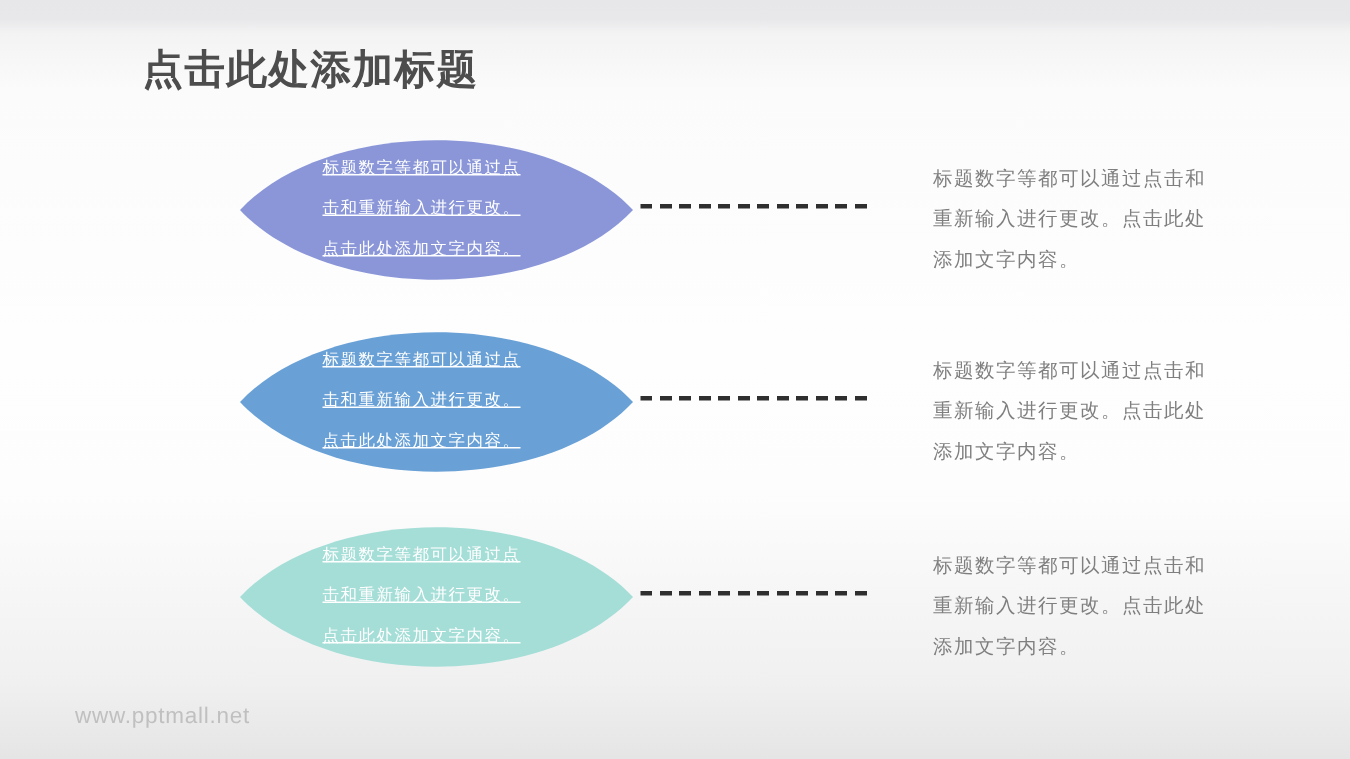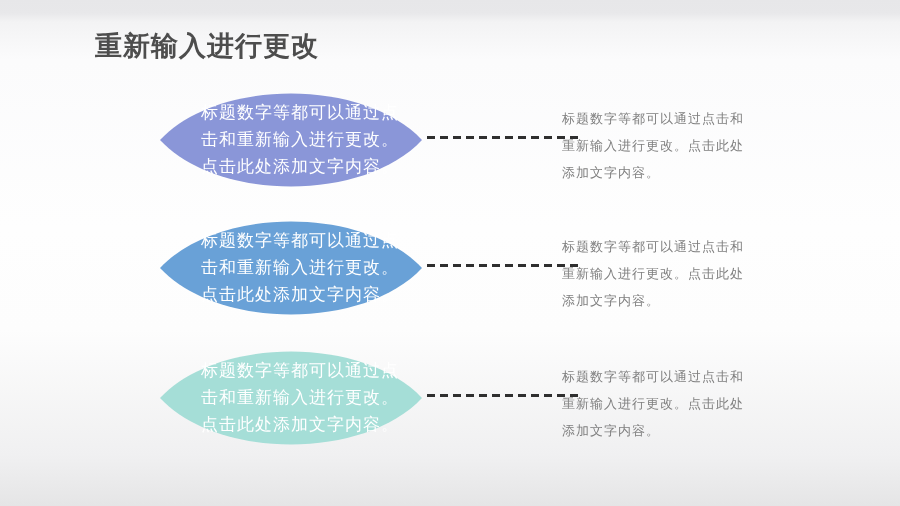--- a/index.html
+++ b/index.html
@@ -35,54 +35,55 @@
 
   
   .row { position:absolute; left:0; width:900px; height:96px; }
   .row1 { top:92px; }
   .row2 { top:220px; }
   .row3 { top:350px; }
 
   .lens { position:absolute; left:160px; top:0; width:262px; height:96px; }
 
   .lens-text {
-    position:absolute; left:201px; top:7px;
-    font-size:17px; line-height:27px;
+    position:absolute; left:215px; top:7px;
+    font-size:11px; line-height:27px;
     color:var(--c-shape_text,#ffffff);
     letter-spacing:1px;
+    text-decoration:underline;
   }
   .lens-text div { white-space:nowrap; }
 
   .dash {
     position:absolute; left:427px; top:44px; width:152px; height:3px;
     background:repeating-linear-gradient(90deg,
       var(--c-dash,#2f2f2f) 0 8px, transparent 8px 13px);
   }
 
   .note {
-    position:absolute; left:562px; top:13px;
+    position:absolute; left:622px; top:13px;
     font-size:13px; line-height:27px;
     color:var(--c-note_text,#7f7f7f);
     letter-spacing:1px;
   }
   .note div { white-space:nowrap; }
 
   
   .watermark {
     position:absolute; left:50px; top:469px;
     font-size:15px; color:var(--c-watermark,#c0c0c0);
     letter-spacing:0.5px;
   }
 </style>
 </head>
 <body>
 
 <div class="slide">
 
-  <h1 class="title">重新输入进行更改</h1>
+  <h1 class="title">点击此处添加标题</h1>
 
 
   <div class="row row1">
     <svg class="lens" viewBox="0 0 262 96">
       <path d="M 0,48 C 58,-14 204,-14 262,48 C 204,110 58,110 0,48 Z" fill="#8a96d8"></path>
     </svg>
     <div class="lens-text">
       <div>标题数字等都可以通过点</div>
       <div>击和重新输入进行更改。</div>
       <div>点击此处添加文字内容。</div>
@@ -122,14 +123,15 @@
       <div>点击此处添加文字内容。</div>
     </div>
     <div class="dash"></div>
     <div class="note">
       <div>标题数字等都可以通过点击和</div>
       <div>重新输入进行更改。点击此处</div>
       <div>添加文字内容。</div>
     </div>
   </div>
 
+  <div class="watermark">www.pptmall.net</div>
 
 </div>
 
 </body></html>

